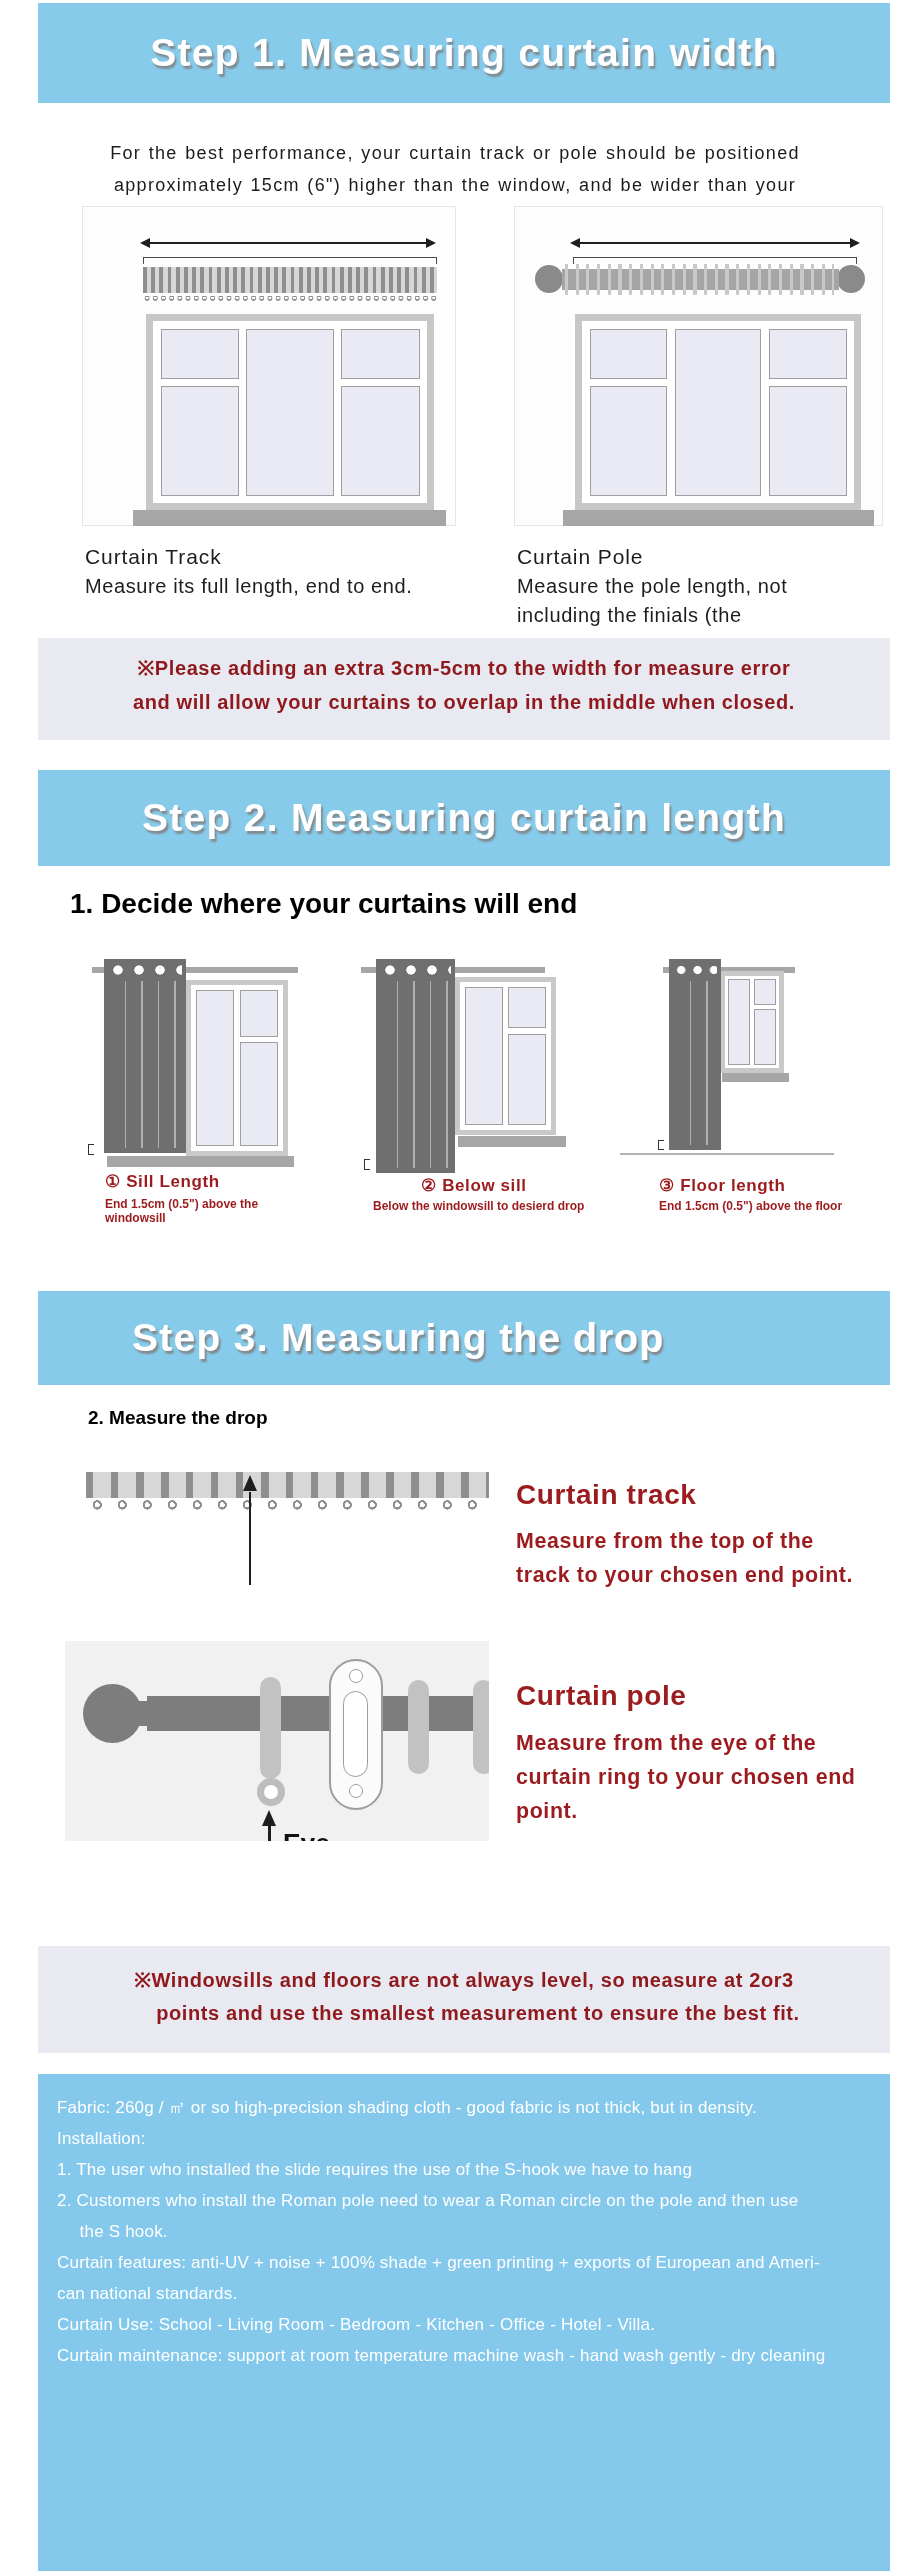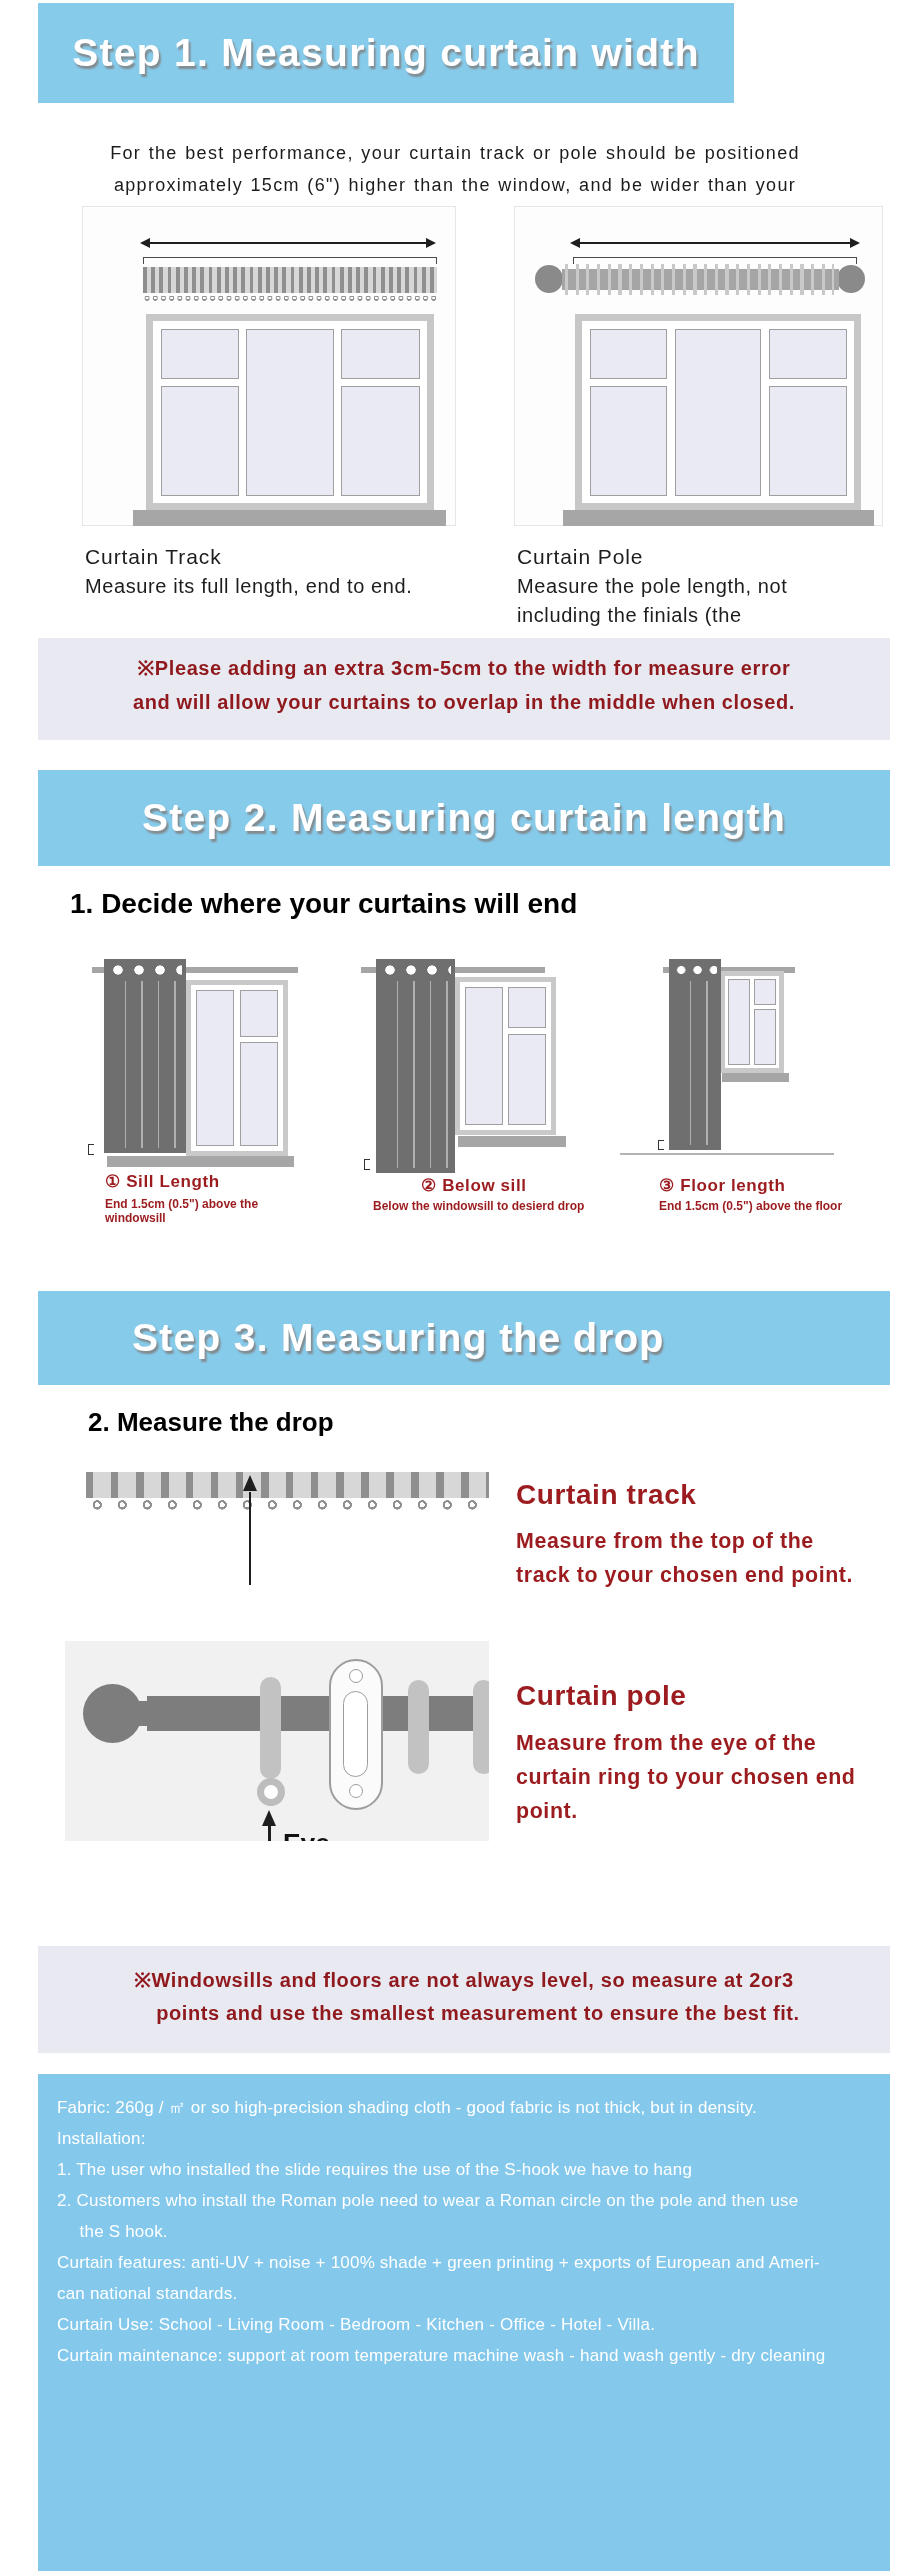--- a/index.html
+++ b/index.html
@@ -83,21 +83,21 @@
   
   .details-box { position:absolute; left:38px; top:2074px; width:852px; height:497px; background:#84C9EC;
                  color:#ffffff; font-size:17px; line-height:31px; padding:17.6px 19px; letter-spacing:0.2px; }
   .details-box .indent { padding-left:22.6px; }
 </style>
 </head>
 <body>
 
 <div id="page">
 
-  <div class="banner abs" style="left:38px;top:2.5px;width:696px;height:100px;">
+  <div class="banner abs" style="left:38px;top:2.5px;width:852px;height:100px;">
     <span>Step 1. Measuring curtain width</span>
   </div>
 
   <div class="intro abs" style="top:143px;">For the best performance, your curtain track or pole should be positioned</div>
   <div class="intro abs" style="top:175px;">approximately 15cm (6") higher than the window, and be wider than your</div>
 
   <div class="diagram-box abs" style="left:82px;top:206px;width:374px;height:320px;">
     <div class="arrow-line" style="left:65px;top:35px;width:279px;"></div>
     <div class="ah ah-left" style="left:57px;top:31px;"></div>
     <div class="ah ah-right" style="left:343px;top:31px;"></div>
@@ -239,21 +239,21 @@
     <div class="sq-bracket" style="left:35px;top:190px;height:10px;"></div>
     <div class="opt-label" style="left:36px;top:225px;">③ Floor length</div>
     <div class="opt-desc" style="left:36px;top:249px;">End 1.5cm (0.5") above the floor</div>
   </div>
 
   <div class="banner abs left-align" style="left:38px;top:1291px;width:852px;height:94px;">
     <span>Step 3. Measuring</span>
     <span class="sub">the drop</span>
   </div>
 
-  <div class="black-heading abs" style="left:88px;top:1407px;font-size:26px;">2. Measure the drop</div>
+  <div class="black-heading abs" style="left:88px;top:1407px;font-size:19px;">2. Measure the drop</div>
 
   <div class="track-strip abs" style="left:86px;top:1472px;width:403px;height:26.4px;background:repeating-linear-gradient(90deg,#8F8F8F 0 7.5px,#D7D7D7 7.5px 25px);"></div>
   <div class="dots-row abs" style="left:86px;top:1499px;width:403px;height:12.6px;background-image:radial-gradient(circle at 11.3px 5.7px,#ffffff 0 2.5px,#8F8F8F 2.5px 4.4px,transparent 4.7px);background-size:25px 12.6px;"></div>
   <div class="ah ah-up abs" style="left:243px;top:1475px;"></div>
   <div class="stem abs" style="left:249px;top:1492px;width:1.9px;height:93px;"></div>
 
   <div class="red-title" style="left:516px;top:1479px;">Curtain track</div>
   <div class="red-desc" style="left:516px;top:1524px;">Measure from the top of the</div>
   <div class="red-desc" style="left:516px;top:1558px;">track to your chosen end point.</div>
 

